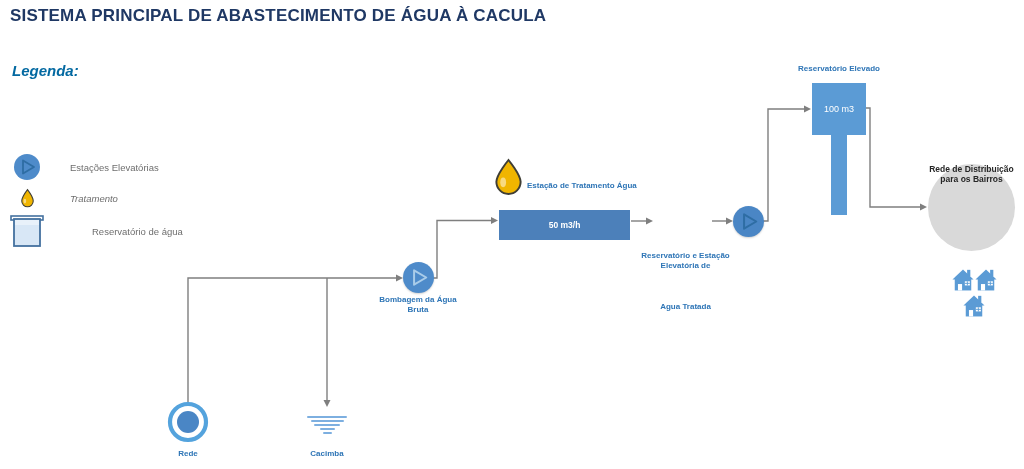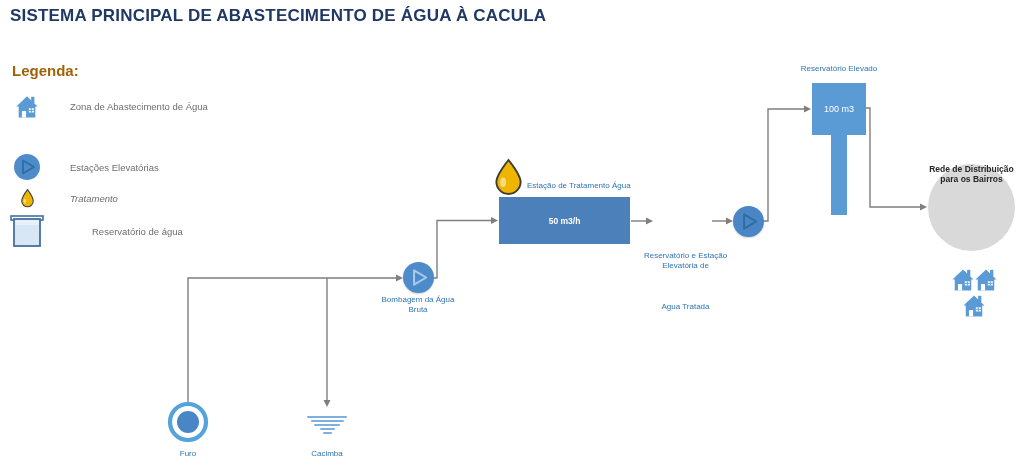--- a/index.html
+++ b/index.html
@@ -8,27 +8,27 @@
     font-family:"Liberation Sans", sans-serif;
   }
   .abs{position:absolute;}
   
   .title{
     left:10px;top:6px;width:700px;
     font-size:17px;font-weight:700;color:#1f3864;letter-spacing:.2px;
   }
   
   .legend-heading{
-    left:12px;top:62px;font-size:15px;font-weight:700;color:#a16207;
+    left:12px;top:62px;font-size:15px;font-weight:700;color:#0369a1;font-style:italic;
   }
   .legend-row{display:flex;align-items:center;}
   .legend-icon{width:34px;display:flex;justify-content:center;align-items:center;flex:0 0 34px;}
   .legend-label{margin-left:26px;font-size:9.5px;color:#6e6e6e;white-space:nowrap;}
   
-  .blue-label{font-size:8px;font-weight:400;color:#2e75b6;text-align:center;line-height:10px;}
+  .blue-label{font-size:8px;font-weight:700;color:#2e75b6;text-align:center;line-height:10px;}
   .node-box{background:#4c80ba;display:flex;align-items:center;justify-content:center;
     color:#fff;font-size:8.5px;font-weight:700;}
   .elev-box{background:#5b9bd5;display:flex;align-items:center;justify-content:center;
     color:#fff;font-size:9px;font-weight:400;}
   .pedestal{background:#5b9bd5;}
   .pump{border-radius:50%;background:#4e8bca;display:flex;align-items:center;justify-content:center;
     box-shadow:0 1px 2px rgba(0,0,0,.18);}
   .gray-circle{
     border-radius:50%;background:#d9d9d9;display:flex;flex-direction:column;
     align-items:center;justify-content:flex-start;text-align:center;
@@ -39,34 +39,20 @@
 </style>
 </head>
 <body>
 
 <div id="stage">
 
   <div class="abs title">SISTEMA PRINCIPAL DE ABASTECIMENTO DE ÁGUA À CACULA</div>
 
   <div class="abs legend-heading">Legenda:</div>
 
-  <div class="abs legend-row" style="left:10px;top:93px;height:26px;">
-    <span class="legend-icon">
-      <svg class="svgicon" width="26" height="24" viewBox="0 0 24 26">
-        <rect x="16.5" y="3" width="3.5" height="7" fill="#5b9bd5"></rect>
-        <polygon points="0.5,13.5 12,2.5 23.5,13.5" fill="#5b9bd5"></polygon>
-        <rect x="3" y="13" width="18" height="12.5" fill="#5b9bd5"></rect>
-        <rect x="6.5" y="18.5" width="4.5" height="7" fill="#ffffff"></rect>
-        <rect x="14" y="15.5" width="5.5" height="4.5" fill="#ffffff"></rect>
-        <line x1="16.75" y1="15.5" x2="16.75" y2="20" stroke="#5b9bd5" stroke-width="1"></line>
-        <line x1="14" y1="17.75" x2="19.5" y2="17.75" stroke="#5b9bd5" stroke-width="1"></line>
-      </svg>
-    </span>
-    <span class="legend-label">Zona de Abastecimento de Água</span>
-  </div>
 
 
   <div class="abs legend-row" style="left:10px;top:153px;height:28px;">
     <span class="legend-icon">
       <svg class="svgicon" width="28" height="28" viewBox="0 0 28 28">
         <circle cx="14" cy="14" r="13" fill="#4e8bca"></circle>
         <polygon points="10,7.5 21,14 10,20.5" fill="none" stroke="#2e6da4" stroke-width="1.8" stroke-linejoin="round"></polygon>
       </svg>
     </span>
     <span class="legend-label">Estações Elevatórias</span>
@@ -113,21 +99,21 @@
       <polygon points="920,203.5 927,207 920,210.5"></polygon>
     </g>
   </svg>
 
   <div class="abs" style="left:166px;top:400px;">
     <svg class="svgicon" width="44" height="44" viewBox="0 0 44 44">
       <circle cx="22" cy="22" r="18" fill="none" stroke="#54a3dd" stroke-width="4.2"></circle>
       <circle cx="22" cy="22" r="11" fill="#4a86c5"></circle>
     </svg>
   </div>
-  <div class="abs blue-label" style="left:158px;top:449px;width:60px;">Furo</div>
+  <div class="abs blue-label" style="left:158px;top:449px;width:60px;">Rede</div>
 
   <div class="abs" style="left:307px;top:416px;width:40px;">
     <div class="cacimba-line" style="width:40px;"></div>
     <div class="cacimba-line" style="width:33px;"></div>
     <div class="cacimba-line" style="width:26px;"></div>
     <div class="cacimba-line" style="width:15px;"></div>
     <div class="cacimba-line" style="width:9px;"></div>
   </div>
   <div class="abs blue-label" style="left:297px;top:449px;width:60px;">Cacimba</div>
 
@@ -142,21 +128,21 @@
   </div>
 
   <div class="abs" style="left:492px;top:158px;">
     <svg class="svgicon" width="33" height="37" viewBox="0 0 34 38">
       <path d="M17,2 C17,2 4.5,17 4.5,24.5 a12.5,12.5 0 0 0 25,0 C29.5,17 17,2 17,2 Z" fill="#f0b500" stroke="#3f3e35" stroke-width="2"></path>
       <ellipse cx="11.5" cy="25" rx="3" ry="5" fill="rgba(255,255,255,0.5)"></ellipse>
     </svg>
   </div>
   <div class="abs blue-label" style="left:527px;top:181px;width:110px;text-align:left;">Estação de Tratamento Água</div>
 
-  <div class="abs node-box" style="left:499px;top:197px;width:131px;height:47px;">
+  <div class="abs node-box" style="left:499px;top:210px;width:131px;height:30px;">
     <span>50 m3/h</span>
   </div>
 
   <div class="abs blue-label" style="left:623px;top:251px;width:125px;line-height:9.5px;">
     <span style="display:block;">Reservatório e Estação</span>
     <span style="display:block;">Elevatória de</span>
     <span style="display:block;margin-top:32px;">Agua Tratada</span>
   </div>
 
   <div class="abs pump" style="left:733px;top:206px;width:31px;height:31px;background:#4a86c5;">

